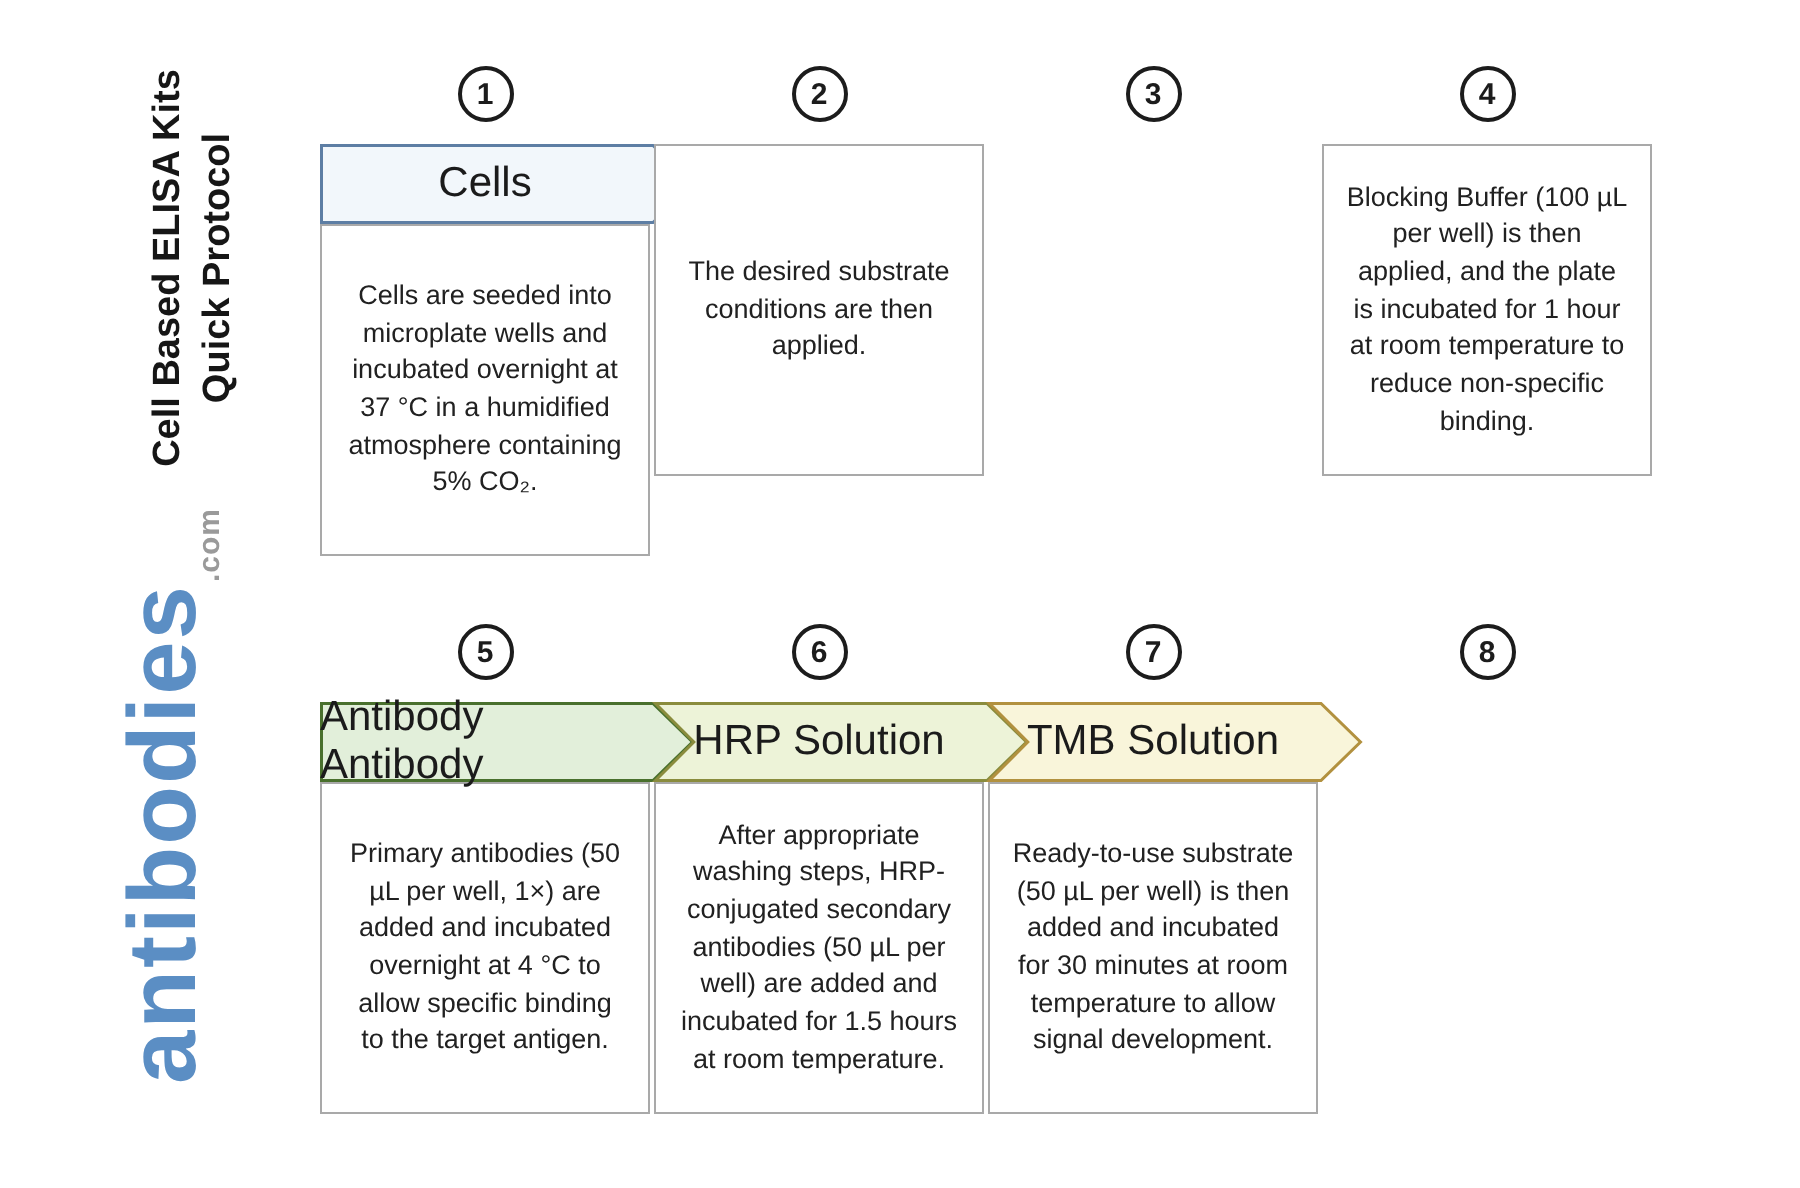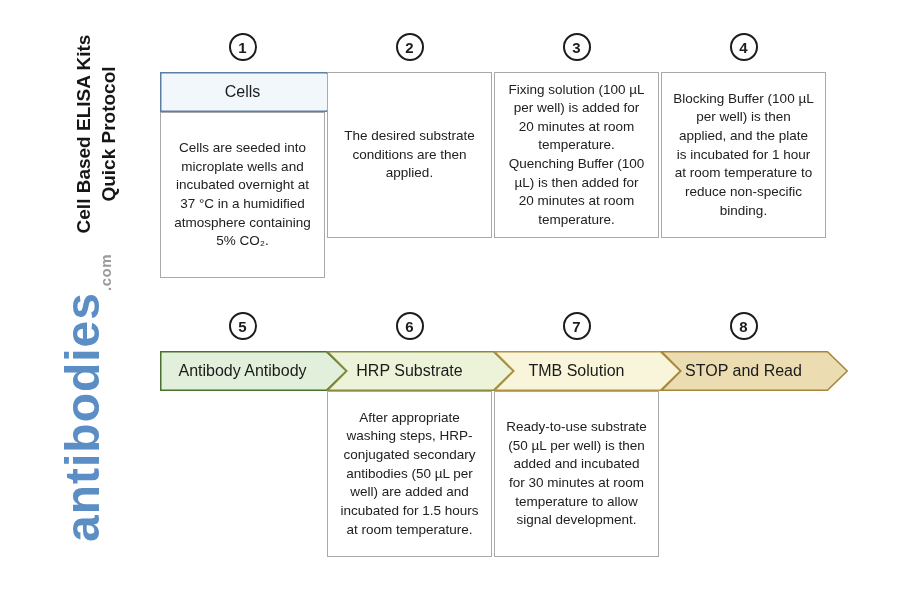--- a/index.html
+++ b/index.html
@@ -31,21 +31,21 @@
     box-sizing:border-box;width:28px;height:28px;margin:0 auto 11px auto;
     border:2px solid #1c1c1c;border-radius:50%;background:#ffffff;
     display:flex;align-items:center;justify-content:center;
     font-size:15px;font-weight:600;color:#1c1c1c;
   }
   .arrow-wrap{position:relative;height:40px;}
   .arrow-svg{position:absolute;left:0;top:0;overflow:visible;display:block;}
   .arrow-label{
     position:absolute;left:0;top:0;width:165px;height:40px;
     display:flex;align-items:center;justify-content:center;
-    font-size:16px;color:#1b1b1b;z-index:2;
+    font-size:21px;color:#1b1b1b;z-index:2;
   }
   .step-box{
     box-sizing:border-box;height:166px;background:#ffffff;
     border:1.3px solid #a9a9a9;
     display:flex;align-items:center;justify-content:center;
     padding:8px 11px;
   }
   .step-text{margin:0;font-size:13.5px;line-height:1.38;text-align:center;color:#212121;}
 </style>
 </head>
@@ -87,23 +87,20 @@
         </div>
         <div class="step-box">
           <p class="step-text">The desired substrate conditions are then applied.</p>
         </div>
       </div>
 
       <div class="step">
         <div class="step-circle">
           <span>3</span>
         </div>
-        <div class="step-box">
-          <p class="step-text">Fixing solution (100 µL per well) is added for 20 minutes at room temperature. Quenching Buffer (100 µL) is then added for 20 minutes at room temperature.</p>
-        </div>
       </div>
 
       <div class="step">
         <div class="step-circle">
           <span>4</span>
         </div>
         <div class="step-box">
           <p class="step-text">Blocking Buffer (100 µL per well) is then applied, and the plate is incubated for 1 hour at room temperature to reduce non-specific binding.</p>
         </div>
       </div>
@@ -115,31 +112,34 @@
       <div class="step">
         <div class="step-circle">
           <span>5</span>
         </div>
         <div class="arrow-wrap">
           <svg class="arrow-svg" width="187" height="40">
             <path d="M0.75,0.75 L166.5,0.75 L186.25,20 L166.5,39.25 L0.75,39.25 Z" stroke-width="1.5" fill="#e2efda" stroke="#49702d"></path>
           </svg>
           <div class="arrow-label">Antibody Antibody</div>
         </div>
+        <div class="step-box">
+          <p class="step-text">Primary antibodies (50 µL per well, 1×) are added and incubated overnight at 4 °C to allow specific binding to the target antigen.</p>
+        </div>
       </div>
 
       <div class="step">
         <div class="step-circle">
           <span>6</span>
         </div>
         <div class="arrow-wrap">
           <svg class="arrow-svg" width="187" height="40">
             <path d="M0.75,0.75 L166.5,0.75 L186.25,20 L166.5,39.25 L0.75,39.25 L19.9,20 Z" stroke-width="1.5" fill="#edf3d8" stroke="#8a8c3d"></path>
           </svg>
-          <div class="arrow-label">HRP Substrate</div>
+          <div class="arrow-label">HRP Solution</div>
         </div>
         <div class="step-box">
           <p class="step-text">After appropriate washing steps, HRP-conjugated secondary antibodies (50 µL per well) are added and incubated for 1.5 hours at room temperature.</p>
         </div>
       </div>
 
       <div class="step">
         <div class="step-circle">
           <span>7</span>
         </div>
@@ -151,23 +151,17 @@
         </div>
         <div class="step-box">
           <p class="step-text">Ready-to-use substrate (50 µL per well) is then added and incubated for 30 minutes at room temperature to allow signal development.</p>
         </div>
       </div>
 
       <div class="step">
         <div class="step-circle">
           <span>8</span>
         </div>
-        <div class="arrow-wrap">
-          <svg class="arrow-svg" width="187" height="40">
-            <path d="M0.75,0.75 L166.5,0.75 L186.25,20 L166.5,39.25 L0.75,39.25 L19.9,20 Z" stroke-width="1.5" fill="#ecdcb2" stroke="#a5853b"></path>
-          </svg>
-          <div class="arrow-label">STOP and Read</div>
-        </div>
       </div>
 
     </div>
   </div>
 </div>
 
 </body></html>

